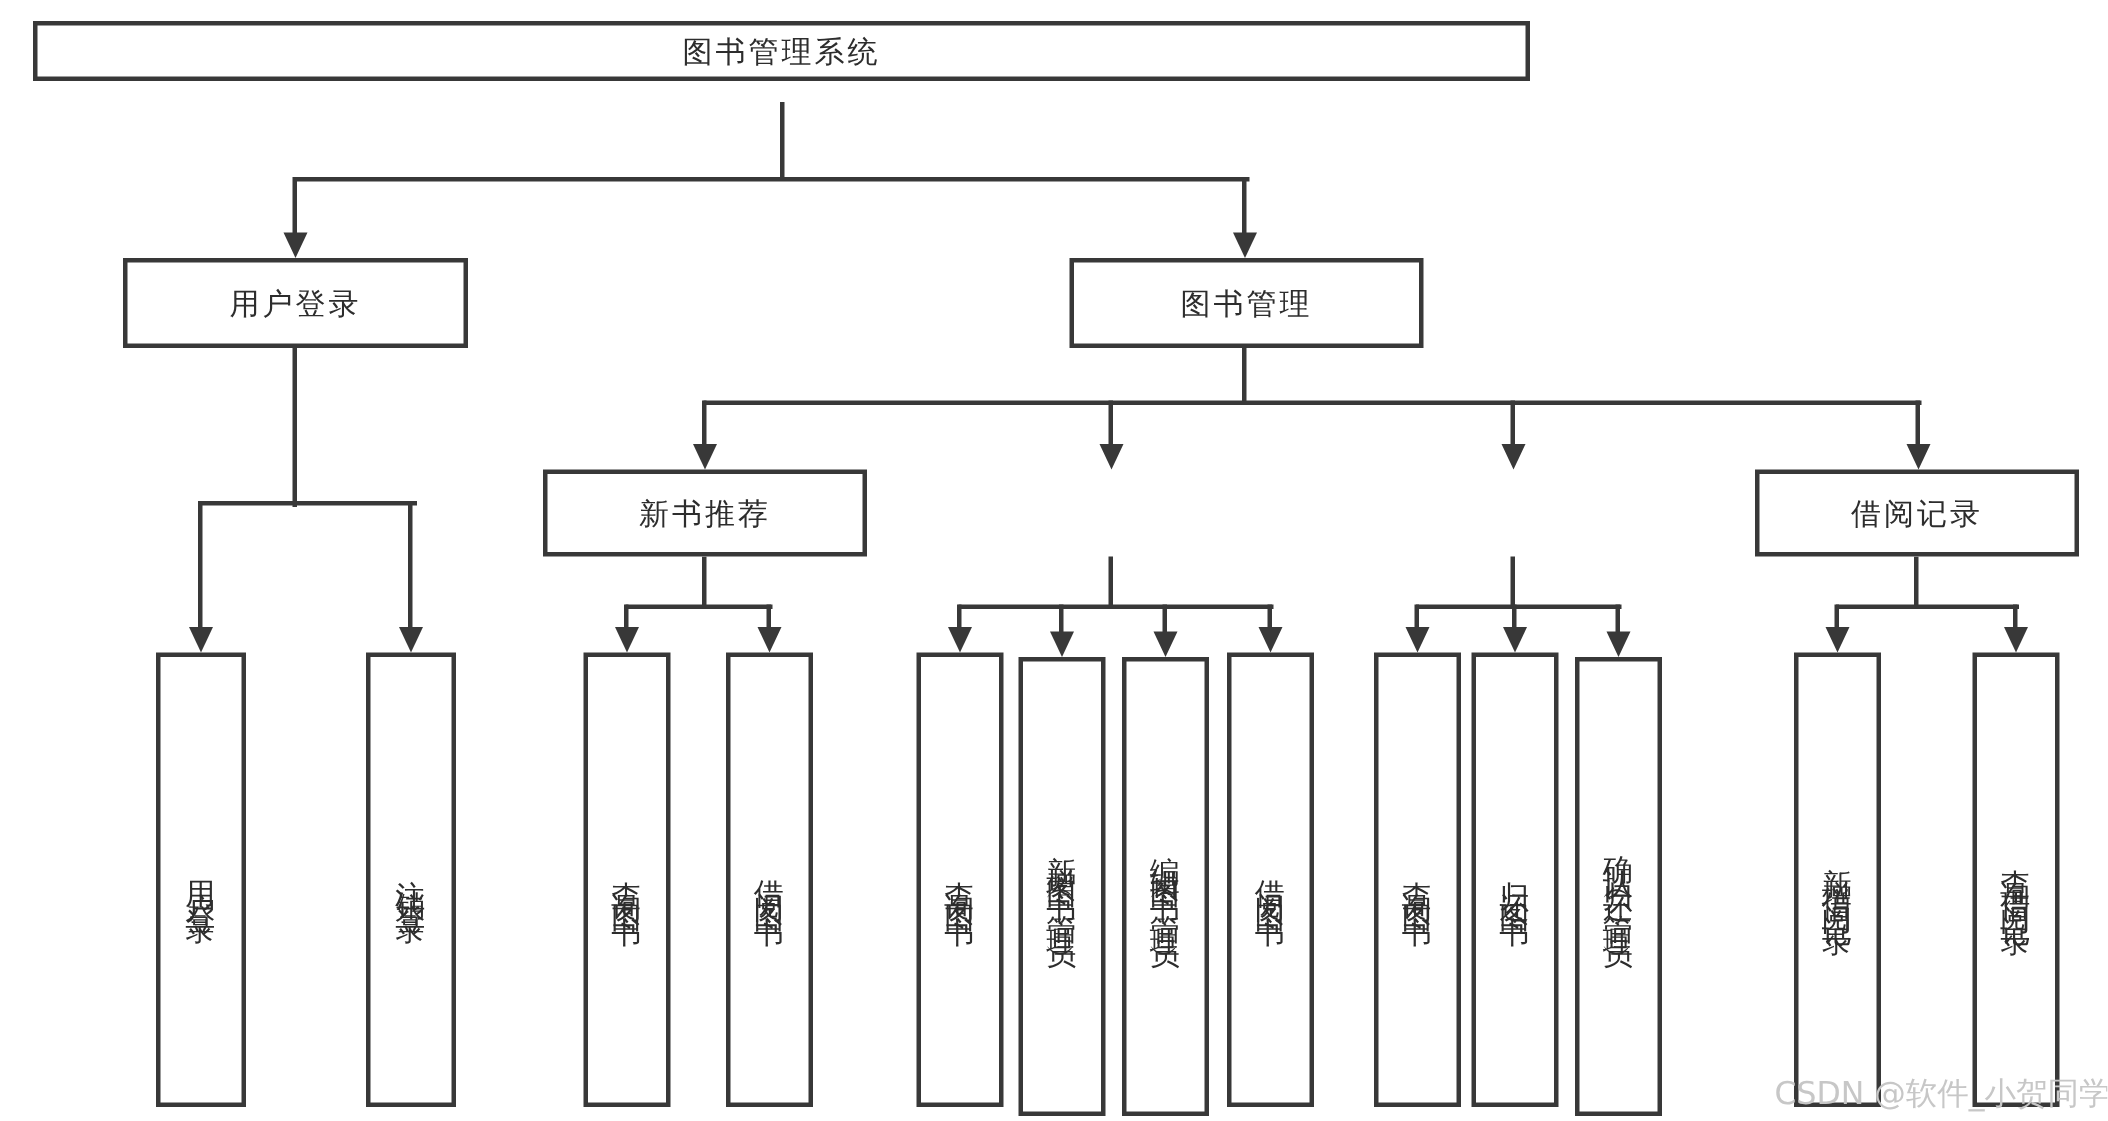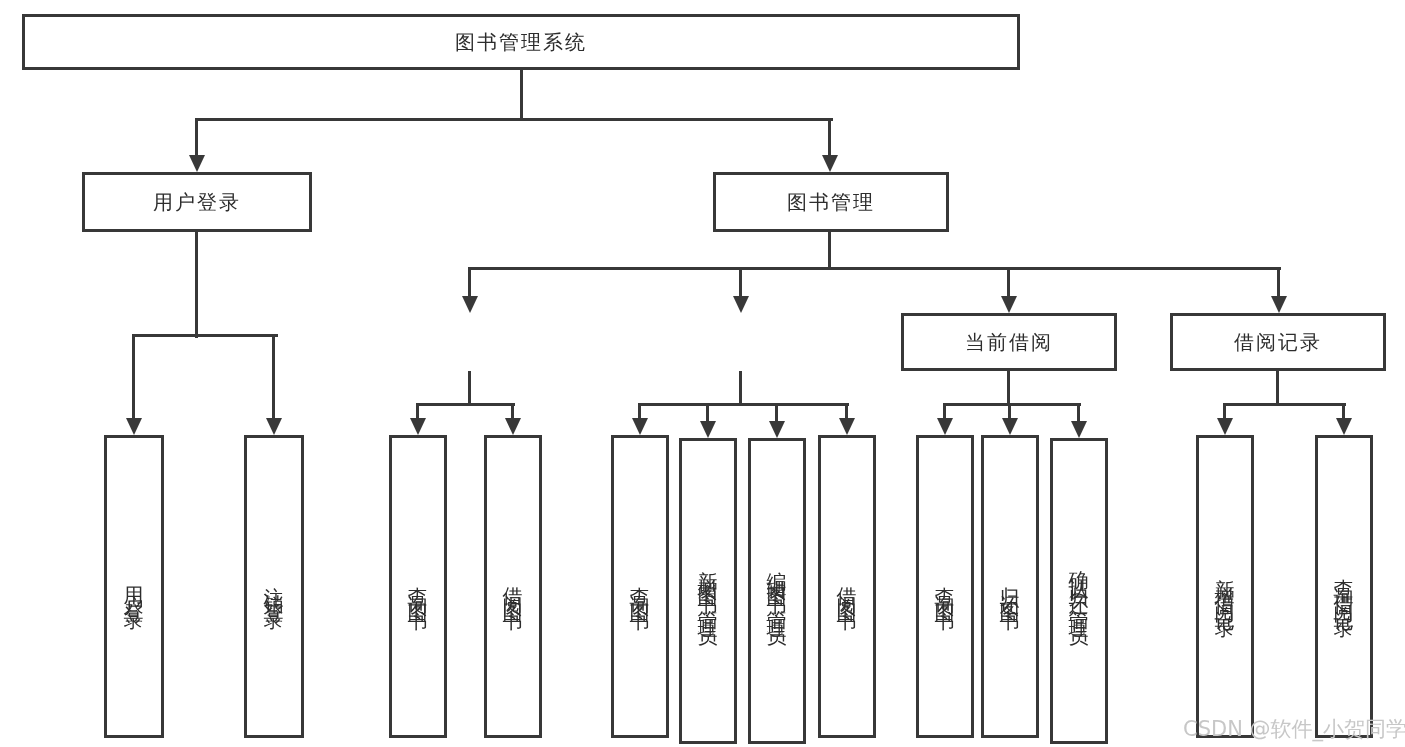--- a/index.html
+++ b/index.html
@@ -57,33 +57,33 @@
     white-space: nowrap;
     z-index: 9;
     letter-spacing: 0px;
   }
 </style>
 </head>
 <body>
 
 <div id="stage">
 
-  <div class="box" style="left:22px;top:14px;width:998px;height:56px">
+  <div class="box" style="left:22px;top:14px;width:998px;height:40px">
     <span class="label">图书管理系统</span>
   </div>
 
   <div class="box" style="left:82px;top:172px;width:230px;height:60px">
     <span class="label">用户登录</span>
   </div>
   <div class="box" style="left:713px;top:172px;width:236px;height:60px">
     <span class="label">图书管理</span>
   </div>
 
-  <div class="box" style="left:901px;top:313px;width:216px;height:58px">
-    <span class="label">当前借阅</span>
+  <div class="box" style="left:362px;top:313px;width:216px;height:58px">
+    <span class="label">新书推荐</span>
   </div>
   <div class="box" style="left:1170px;top:313px;width:216px;height:58px">
     <span class="label">借阅记录</span>
   </div>
 
   <div class="box" style="left:104px;top:435px;width:60px;height:303px">
     <span class="label vtext">用户登录</span>
   </div>
   <div class="box" style="left:244px;top:435px;width:60px;height:303px">
     <span class="label vtext">注销登录</span>

